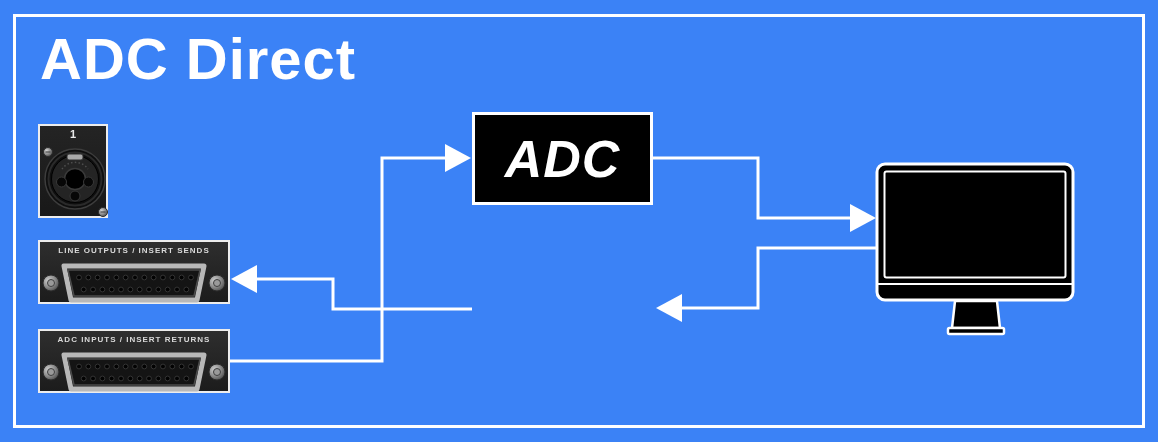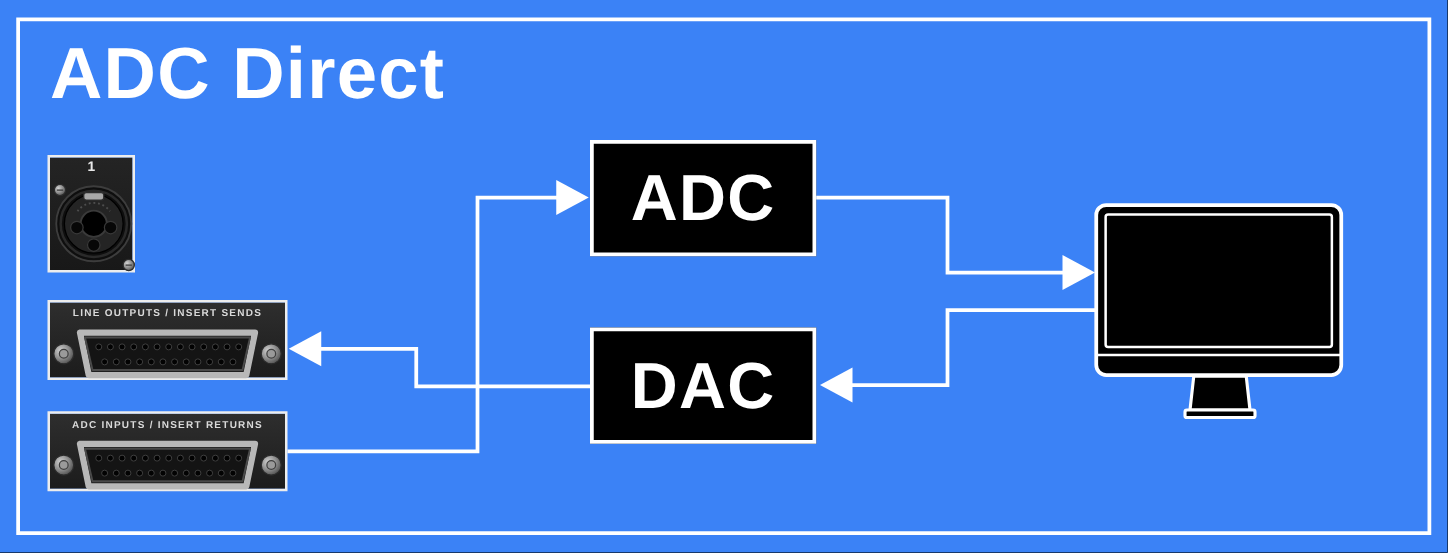--- a/index.html
+++ b/index.html
@@ -40,21 +40,21 @@
     font-size:8px;font-weight:700;letter-spacing:1px;color:#d9d9d9;
     white-space:nowrap;
   }
   .db25-svg{display:block;}
   
   .block{
     position:absolute;left:472px;width:181px;height:93px;
     box-sizing:border-box;border:3px solid #fff;background:#000;
     display:flex;align-items:center;justify-content:center;
   }
-  .block.adc{top:112px;}
+  .block.adc{top:112px;font-style:italic;}
   .block.dac{top:262px;}
   .block span{font-size:52px;font-weight:700;letter-spacing:1px;color:#fff;}
   
   .wires{position:absolute;left:0;top:0;pointer-events:none;}
 </style>
 </head>
 <body>
 
 <div class="stage">
 
@@ -166,23 +166,20 @@
           <circle cx="127.67" cy="27.5" r="2.4" fill="#020202" stroke="#3f3f3f" stroke-width="0.8"></circle>
           <circle cx="137.00" cy="27.5" r="2.4" fill="#020202" stroke="#3f3f3f" stroke-width="0.8"></circle>
           <circle cx="146.33" cy="27.5" r="2.4" fill="#020202" stroke="#3f3f3f" stroke-width="0.8"></circle>
         </g>
     </svg>
   </div>
 
   <div class="block adc">
     <span>ADC</span>
   </div>
-  <div class="block dac">
-    <span>DAC</span>
-  </div>
 
   <svg class="wires" width="1158" height="442" viewBox="0 0 1158 442">
     <g fill="none" stroke="#fff" stroke-width="3">
       <path d="M230 361 H382 V158 H446"></path>
       <path d="M472 309 H333 V279 H256"></path>
       <path d="M653 158 H758 V218 H851"></path>
       <path d="M877 248 H758 V308 H681"></path>
     </g>
     <g fill="#fff" stroke="none">
       <polygon points="445,144 471,158 445,172"></polygon>

